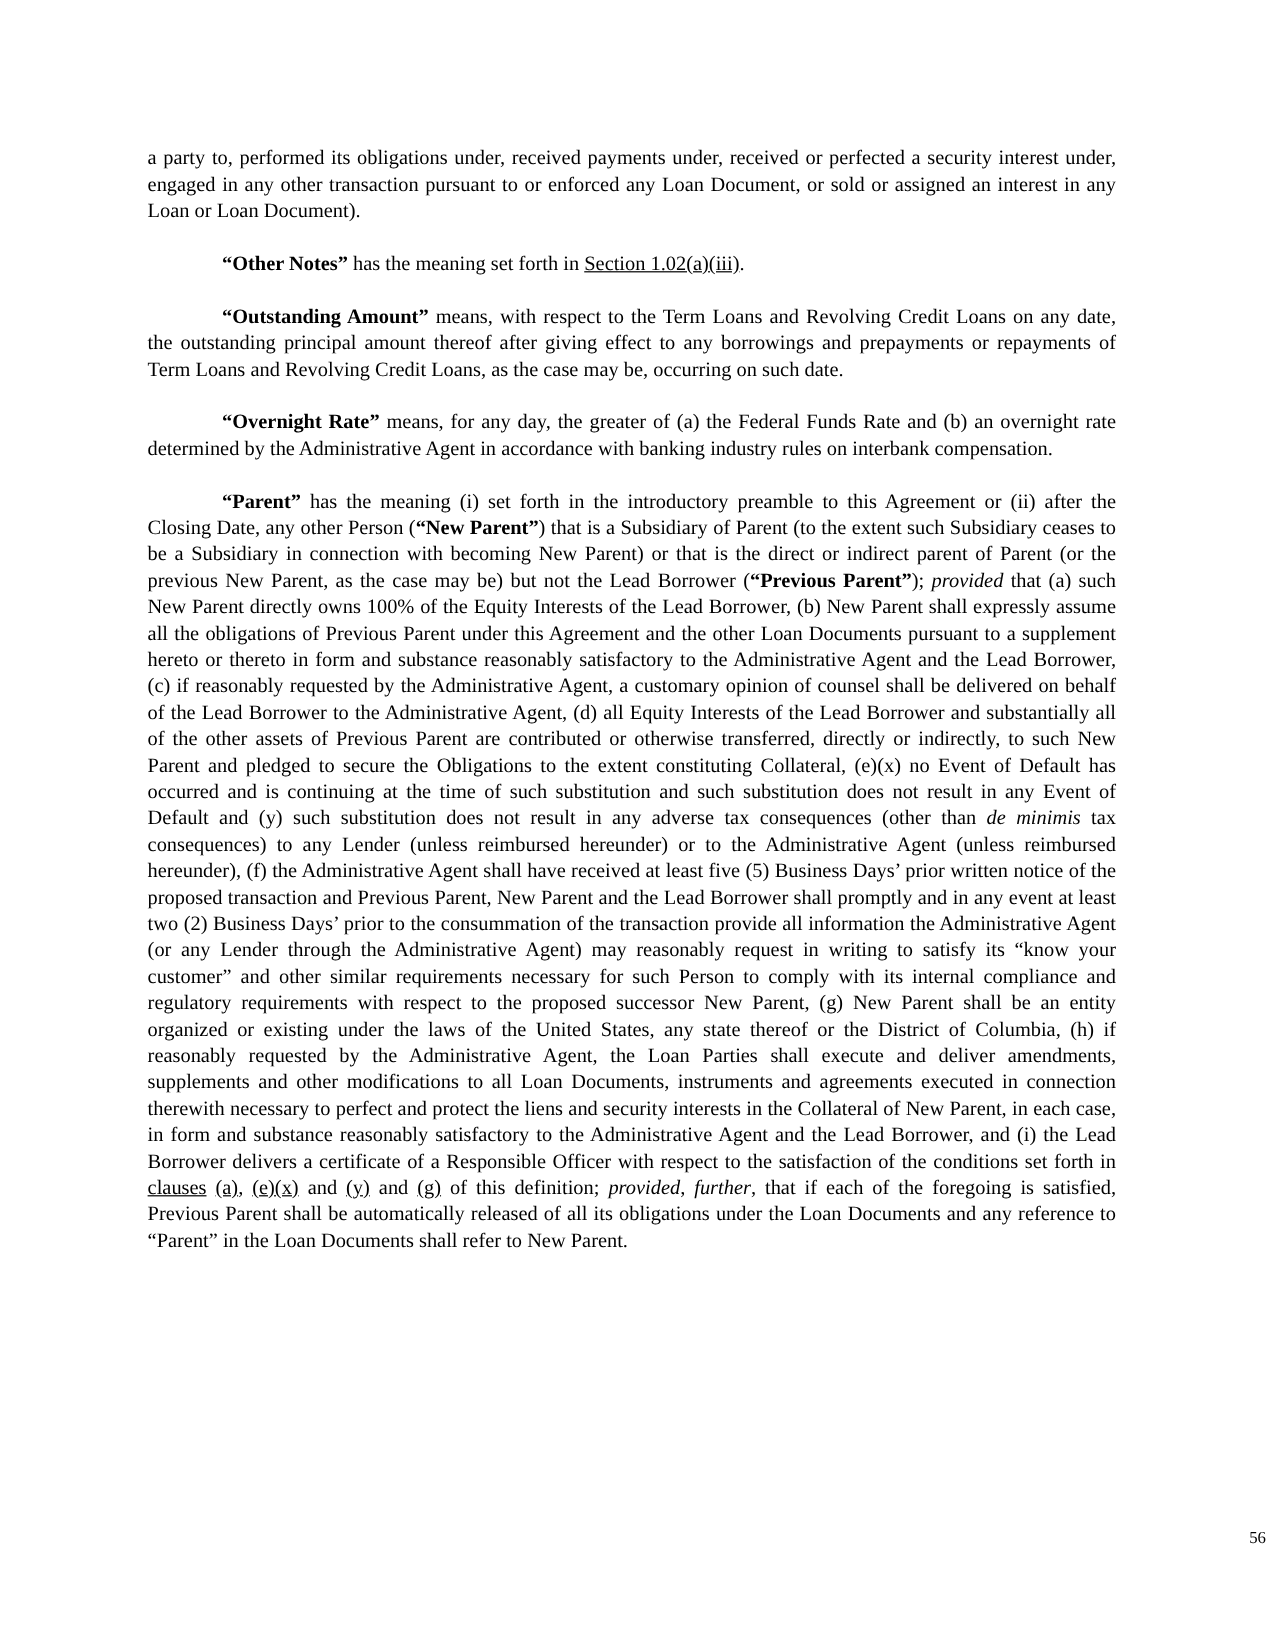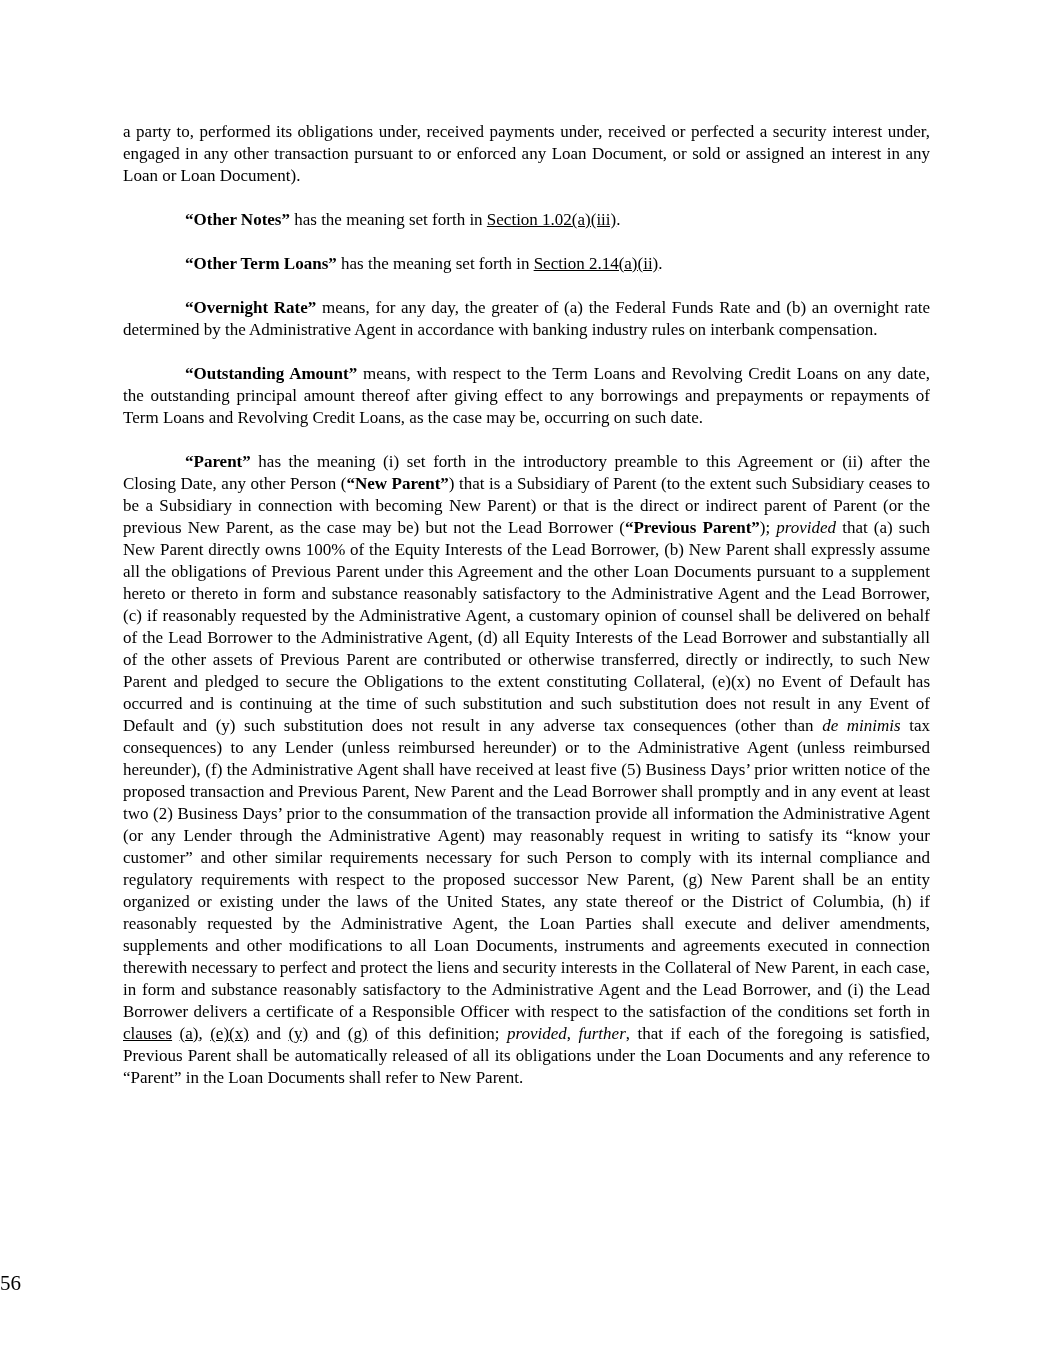--- a/index.html
+++ b/index.html
@@ -32,33 +32,32 @@
     text-indent: 62px;
   }
   .b { font-weight: bold; margin-top: 18px; }
   .i { font-style: italic; }
   .u { text-decoration: underline; }
   .footer {
     position: absolute;
     top: 1272px;
     left: 0;
     width: 100%;
-    text-align: left;
-    font-size: 21px;
+    text-align: right;
+    font-size: 14px;
     line-height: 22px;
   }
 </style>
 </head>
 <body>
 
 <div class="page">
   <div class="content">
       <p class="para"><span>a party to, performed its obligations under, received payments under, received or perfected a security interest under, engaged in any other transaction pursuant to or enforced any Loan Document, or sold or assigned an interest in any Loan or Loan Document).</span></p>
       <p class="para indent"><span class="b">“Other Notes”</span><span> has the meaning set forth in </span><span class="u">Section 1.02(a)(iii)</span><span>.</span></p>
-      <p class="para indent"><span class="b">“Other Term Loans”</span><span> has the meaning set forth in </span><span class="u">Section 2.14(a)(ii)</span><span>.</span></p>
+      <p class="para indent"><span class="b">“Outstanding Amount”</span><span> means, with respect to the Term Loans and Revolving Credit Loans on any date, the outstanding principal amount thereof after giving effect to any borrowings and prepayments or repayments of Term Loans and Revolving Credit Loans, as the case may be, occurring on such date.</span></p>
       <p class="para indent"><span class="b">“Overnight Rate”</span><span> means, for any day, the greater of (a) the Federal Funds Rate and (b) an overnight rate determined by the Administrative Agent in accordance with banking industry rules on interbank compensation.</span></p>
-      <p class="para indent"><span class="b">“Outstanding Amount”</span><span> means, with respect to the Term Loans and Revolving Credit Loans on any date, the outstanding principal amount thereof after giving effect to any borrowings and prepayments or repayments of Term Loans and Revolving Credit Loans, as the case may be, occurring on such date.</span></p>
       <p class="para indent"><span class="b">“Parent”</span><span> has the meaning (i) set forth in the introductory preamble to this Agreement or (ii) after the Closing Date, any other Person (</span><span class="b">“New Parent”</span><span>) that is a Subsidiary of Parent (to the extent such Subsidiary ceases to be a Subsidiary in connection with becoming New Parent) or that is the direct or indirect parent of Parent (or the previous New Parent, as the case may be) but not the Lead Borrower (</span><span class="b">“Previous Parent”</span><span>); </span><span class="i">provided</span><span> that (a) such New Parent directly owns 100% of the Equity Interests of the Lead Borrower, (b) New Parent shall expressly assume all the obligations of Previous Parent under this Agreement and the other Loan Documents pursuant to a supplement hereto or thereto in form and substance reasonably satisfactory to the Administrative Agent and the Lead Borrower, (c) if reasonably requested by the Administrative Agent, a customary opinion of counsel shall be delivered on behalf of the Lead Borrower to the Administrative Agent, (d) all Equity Interests of the Lead Borrower and substantially all of the other assets of Previous Parent are contributed or otherwise transferred, directly or indirectly, to such New Parent and pledged to secure the Obligations to the extent constituting Collateral, (e)(x) no Event of Default has occurred and is continuing at the time of such substitution and such substitution does not result in any Event of Default and (y) such substitution does not result in any adverse tax consequences (other than </span><span class="i">de minimis</span><span> tax consequences) to any Lender (unless reimbursed hereunder) or to the Administrative Agent (unless reimbursed hereunder), (f) the Administrative Agent shall have received at least five (5) Business Days’ prior written notice of the proposed transaction and Previous Parent, New Parent and the Lead Borrower shall promptly and in any event at least two (2) Business Days’ prior to the consummation of the transaction provide all information the Administrative Agent (or any Lender through the Administrative Agent) may reasonably request in writing to satisfy its “know your customer” and other similar requirements necessary for such Person to comply with its internal compliance and regulatory requirements with respect to the proposed successor New Parent, (g) New Parent shall be an entity organized or existing under the laws of the United States, any state thereof or the District of Columbia, (h) if reasonably requested by the Administrative Agent, the Loan Parties shall execute and deliver amendments, supplements and other modifications to all Loan Documents, instruments and agreements executed in connection therewith necessary to perfect and protect the liens and security interests in the Collateral of New Parent, in each case, in form and substance reasonably satisfactory to the Administrative Agent and the Lead Borrower, and (i) the Lead Borrower delivers a certificate of a Responsible Officer with respect to the satisfaction of the conditions set forth in </span><span class="u">clauses</span><span> </span><span class="u">(a)</span><span>, </span><span class="u">(e)(x)</span><span> and </span><span class="u">(y)</span><span> and </span><span class="u">(g)</span><span> of this definition; </span><span class="i">provided</span><span>, </span><span class="i">further</span><span>, that if each of the foregoing is satisfied, Previous Parent shall be automatically released of all its obligations under the Loan Documents and any reference to “Parent” in the Loan Documents shall refer to New Parent.</span></p>
     </div>
   <div class="footer">
     <span>56</span>
   </div>
 </div>
 
 </body></html>

